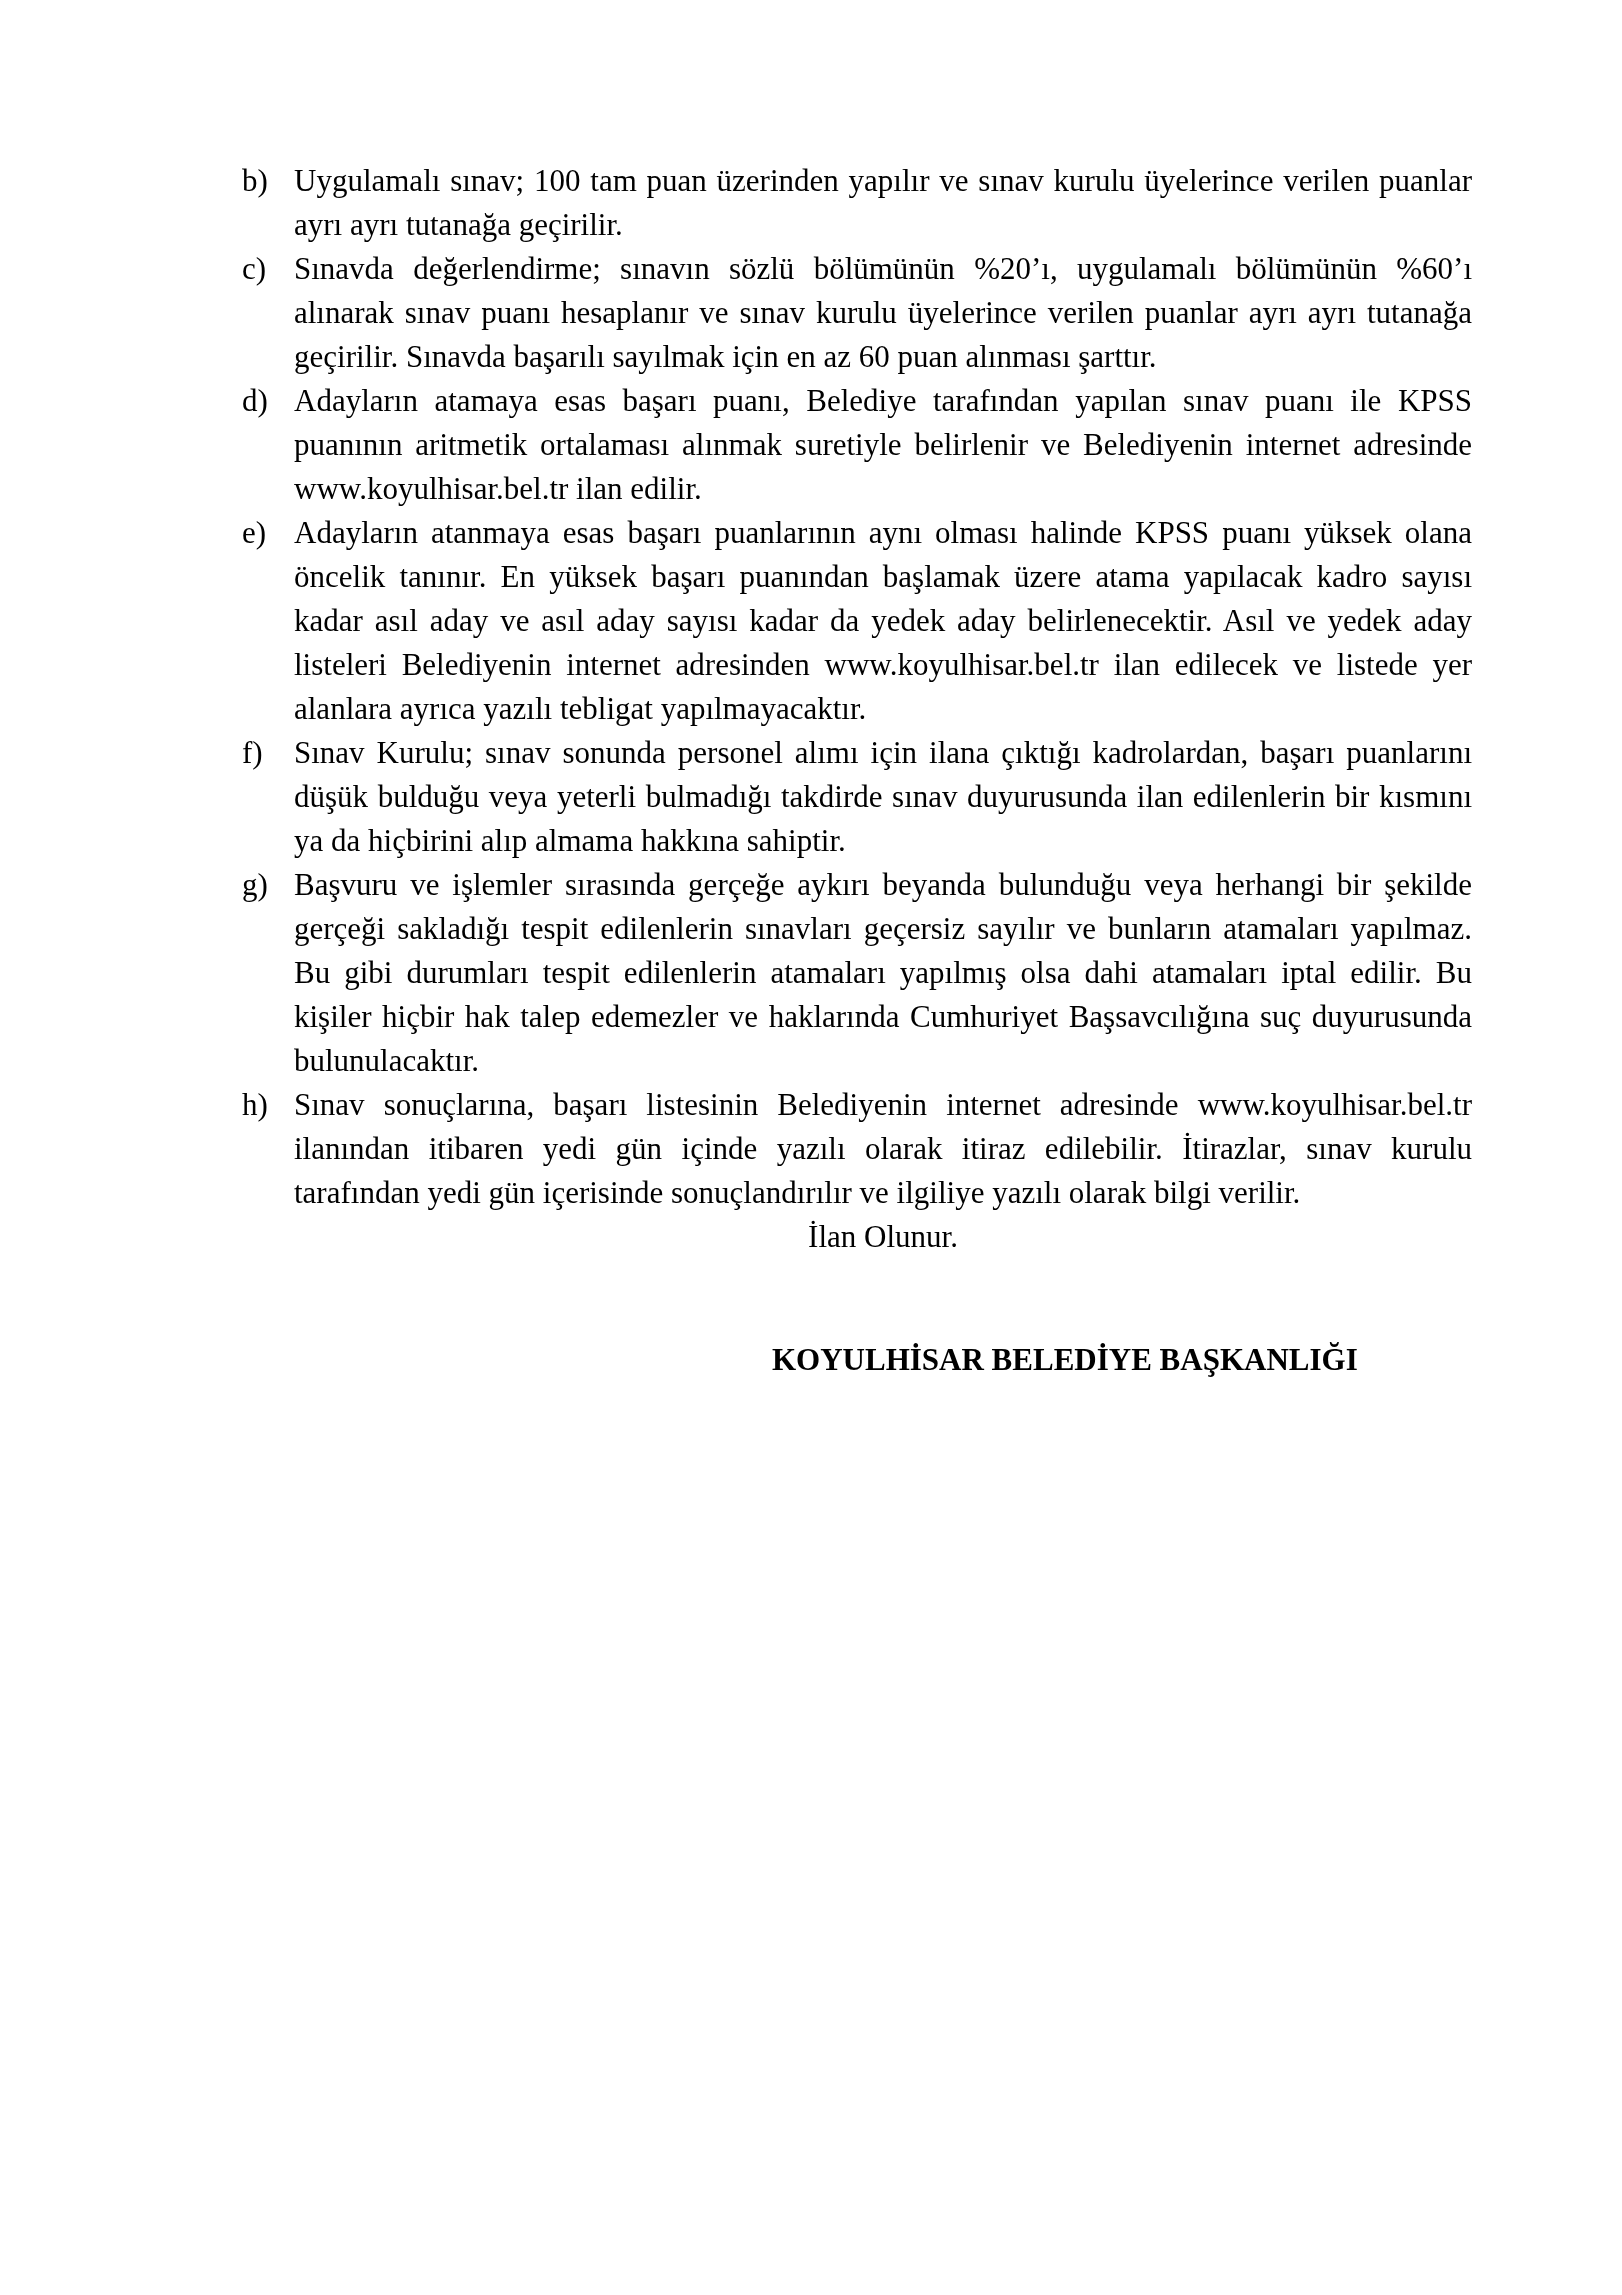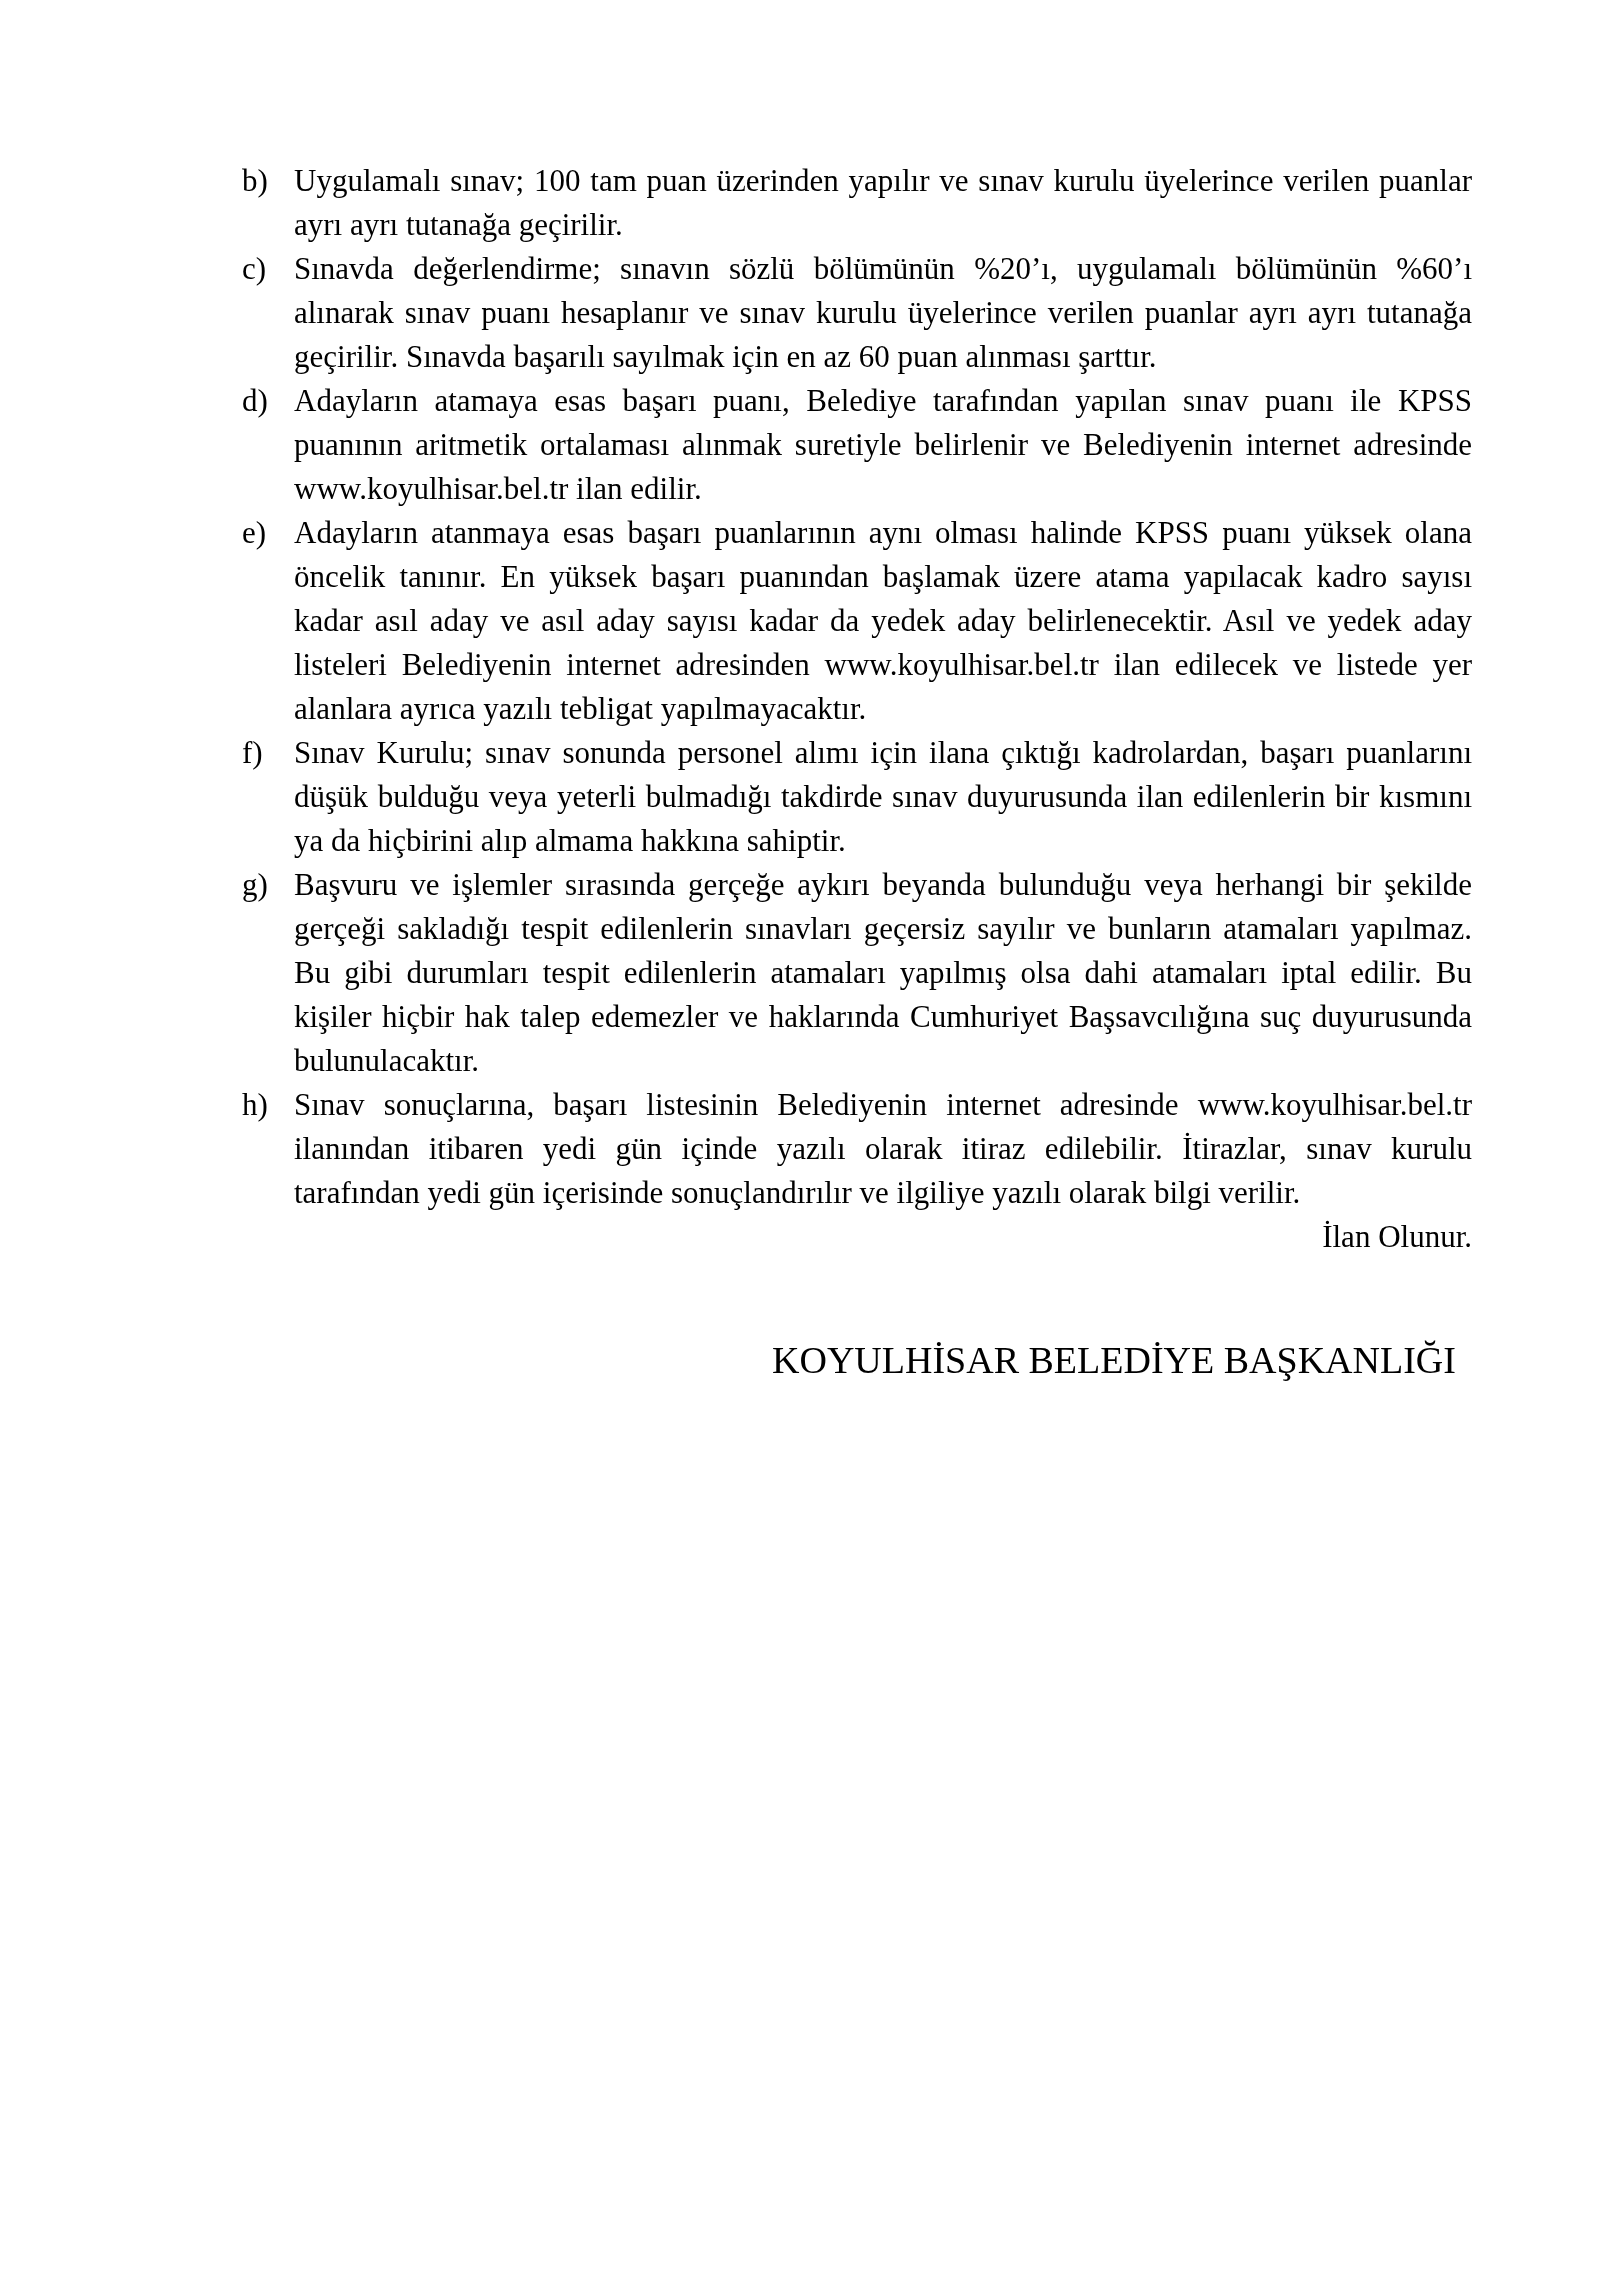--- a/index.html
+++ b/index.html
@@ -33,27 +33,27 @@
     width: 52px;
     text-align: left;
   }
   .itemtext {
     flex: 1 1 auto;
     text-align: justify;
     text-justify: inter-word;
   }
   .closing {
     margin-left: 52px;
-    text-align: right;
+    text-align: center;
   }
   .signature {
     margin-left: 530px;
     margin-top: 79px;
-    font-weight: normal;
-    font-size: 38px;
+    font-weight: bold;
+    font-size: 31px;
     white-space: nowrap;
   }
 </style>
 </head>
 <body>
 
 <div class="page">
   <div class="content">
 
     <div class="item">

